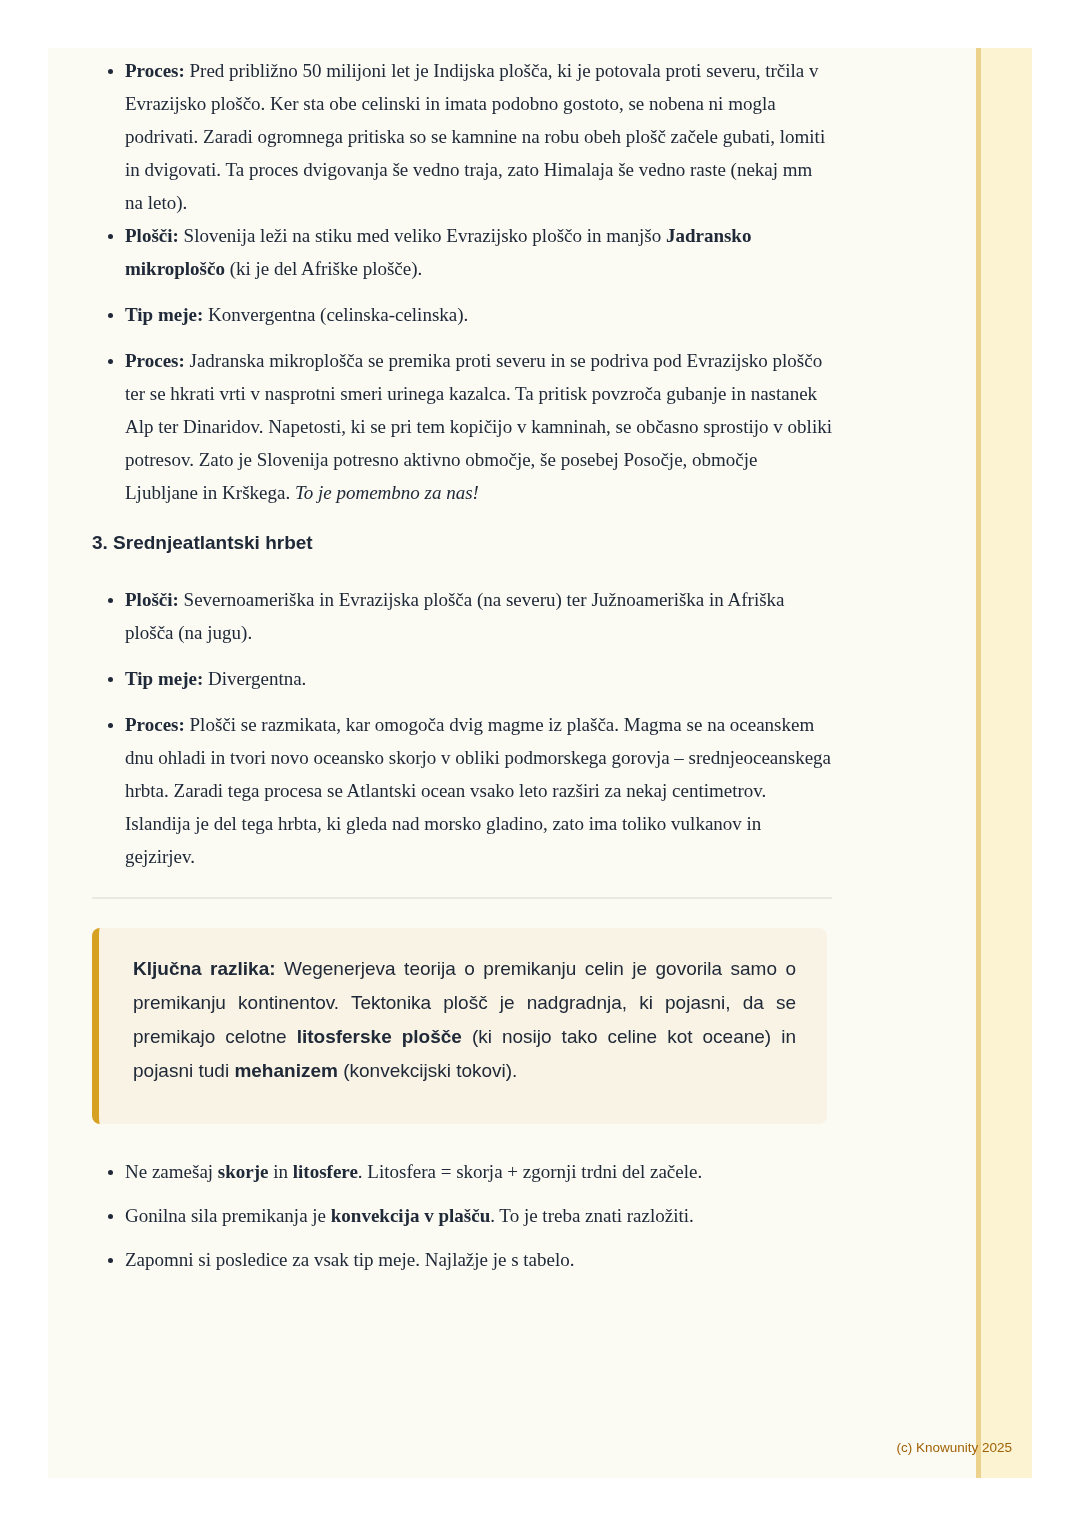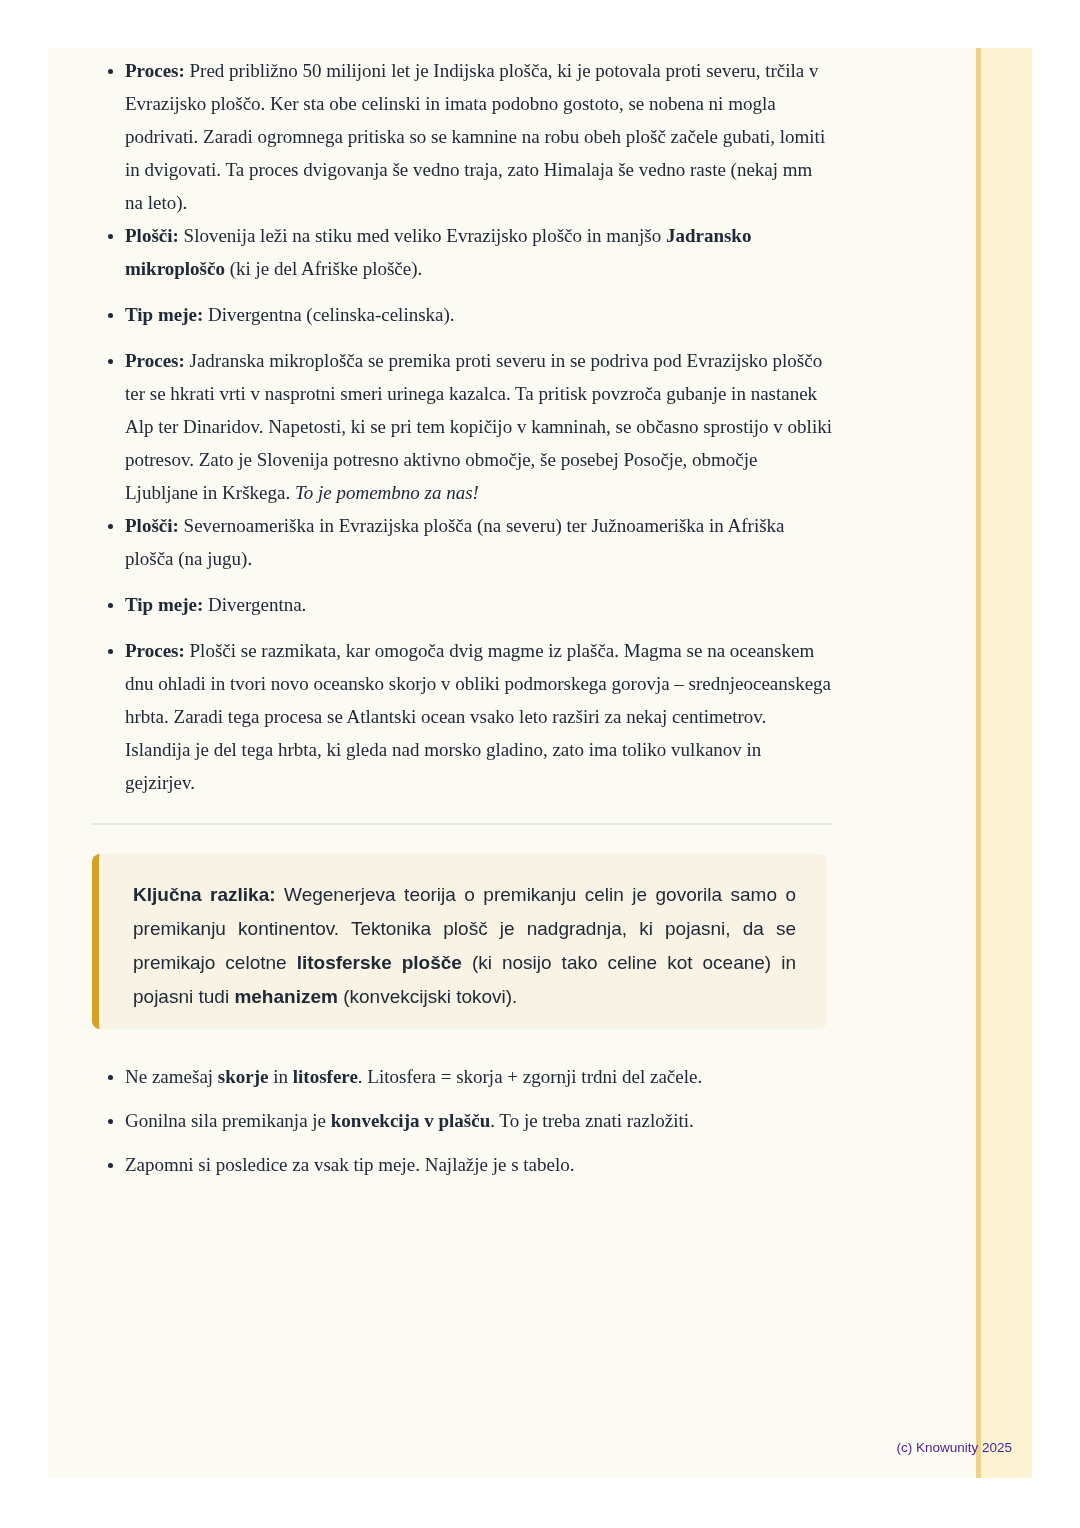--- a/index.html
+++ b/index.html
@@ -63,37 +63,37 @@
     color: #F2C231;
     margin: 34px 0 0 0;
   }
 
   .callout {
     margin-top: 29px;
     width: 663px;
     background: #F8F3E4;
     border-left: 7px solid #D7A123;
     border-radius: 8px;
-    padding: 24px 31px 15px 34px;
+    padding: 24px 31px 36px 34px;
   }
   .callout p {
     margin: 0;
     text-align: justify;
     line-height: 34px;
     color: #202938;
   }
 
   ul.tips { margin-top: 31px; }
   ul.tips li + li { margin-top: 11px; }
 
   .watermark {
     position: absolute;
     top: 1392px; right: 20px;
     font-size: 13.5px;
-    color: #4c1d95;
+    color: #a16207;
     line-height: 16px;
   }
 </style>
 </head>
 <body>
 
 <div class="canvas">
   <div class="doc-page">
     <div class="side-stripe"></div>
 
@@ -104,27 +104,28 @@
           <span><span class="b">Proces:</span><span> Pred približno 50 milijoni let je Indijska plošča, ki je potovala proti severu, trčila v Evrazijsko ploščo. Ker sta obe celinski in imata podobno gostoto, se nobena ni mogla podrivati. Zaradi ogromnega pritiska so se kamnine na robu obeh plošč začele gubati, lomiti in dvigovati. Ta proces dvigovanja še vedno traja, zato Himalaja še vedno raste (nekaj mm na leto).</span></span>
         </li>
       </ul>
 
 
       <ul class="bullets">
         <li>
           <span><span class="b">Plošči:</span><span> Slovenija leži na stiku med veliko Evrazijsko ploščo in manjšo </span><span class="b">Jadransko mikroploščo</span><span> (ki je del Afriške plošče).</span></span>
         </li>
         <li>
-          <span><span class="b">Tip meje:</span><span> Divergentna (celinska-celinska).</span></span>
+          <span><span class="b">Tip meje:</span><span> Konvergentna (celinska-celinska).</span></span>
         </li>
         <li>
           <span><span class="b">Proces:</span><span> Jadranska mikroplošča se premika proti severu in se podriva pod Evrazijsko ploščo ter se hkrati vrti v nasprotni smeri urinega kazalca. Ta pritisk povzroča gubanje in nastanek Alp ter Dinaridov. Napetosti, ki se pri tem kopičijo v kamninah, se občasno sprostijo v obliki potresov. Zato je Slovenija potresno aktivno območje, še posebej Posočje, območje Ljubljane in Krškega. </span><span class="i">To je pomembno za nas!</span></span>
         </li>
       </ul>
 
+      <h3 class="section-heading">3. Srednjeatlantski hrbet</h3>
 
       <ul class="bullets">
         <li>
           <span><span class="b">Plošči:</span><span> Severnoameriška in Evrazijska plošča (na severu) ter Južnoameriška in Afriška plošča (na jugu).</span></span>
         </li>
         <li>
           <span><span class="b">Tip meje:</span><span> Divergentna.</span></span>
         </li>
         <li>
           <span><span class="b">Proces:</span><span> Plošči se razmikata, kar omogoča dvig magme iz plašča. Magma se na oceanskem dnu ohladi in tvori novo oceansko skorjo v obliki podmorskega gorovja – srednjeoceanskega hrbta. Zaradi tega procesa se Atlantski ocean vsako leto razširi za nekaj centimetrov. Islandija je del tega hrbta, ki gleda nad morsko gladino, zato ima toliko vulkanov in gejzirjev.</span></span>

